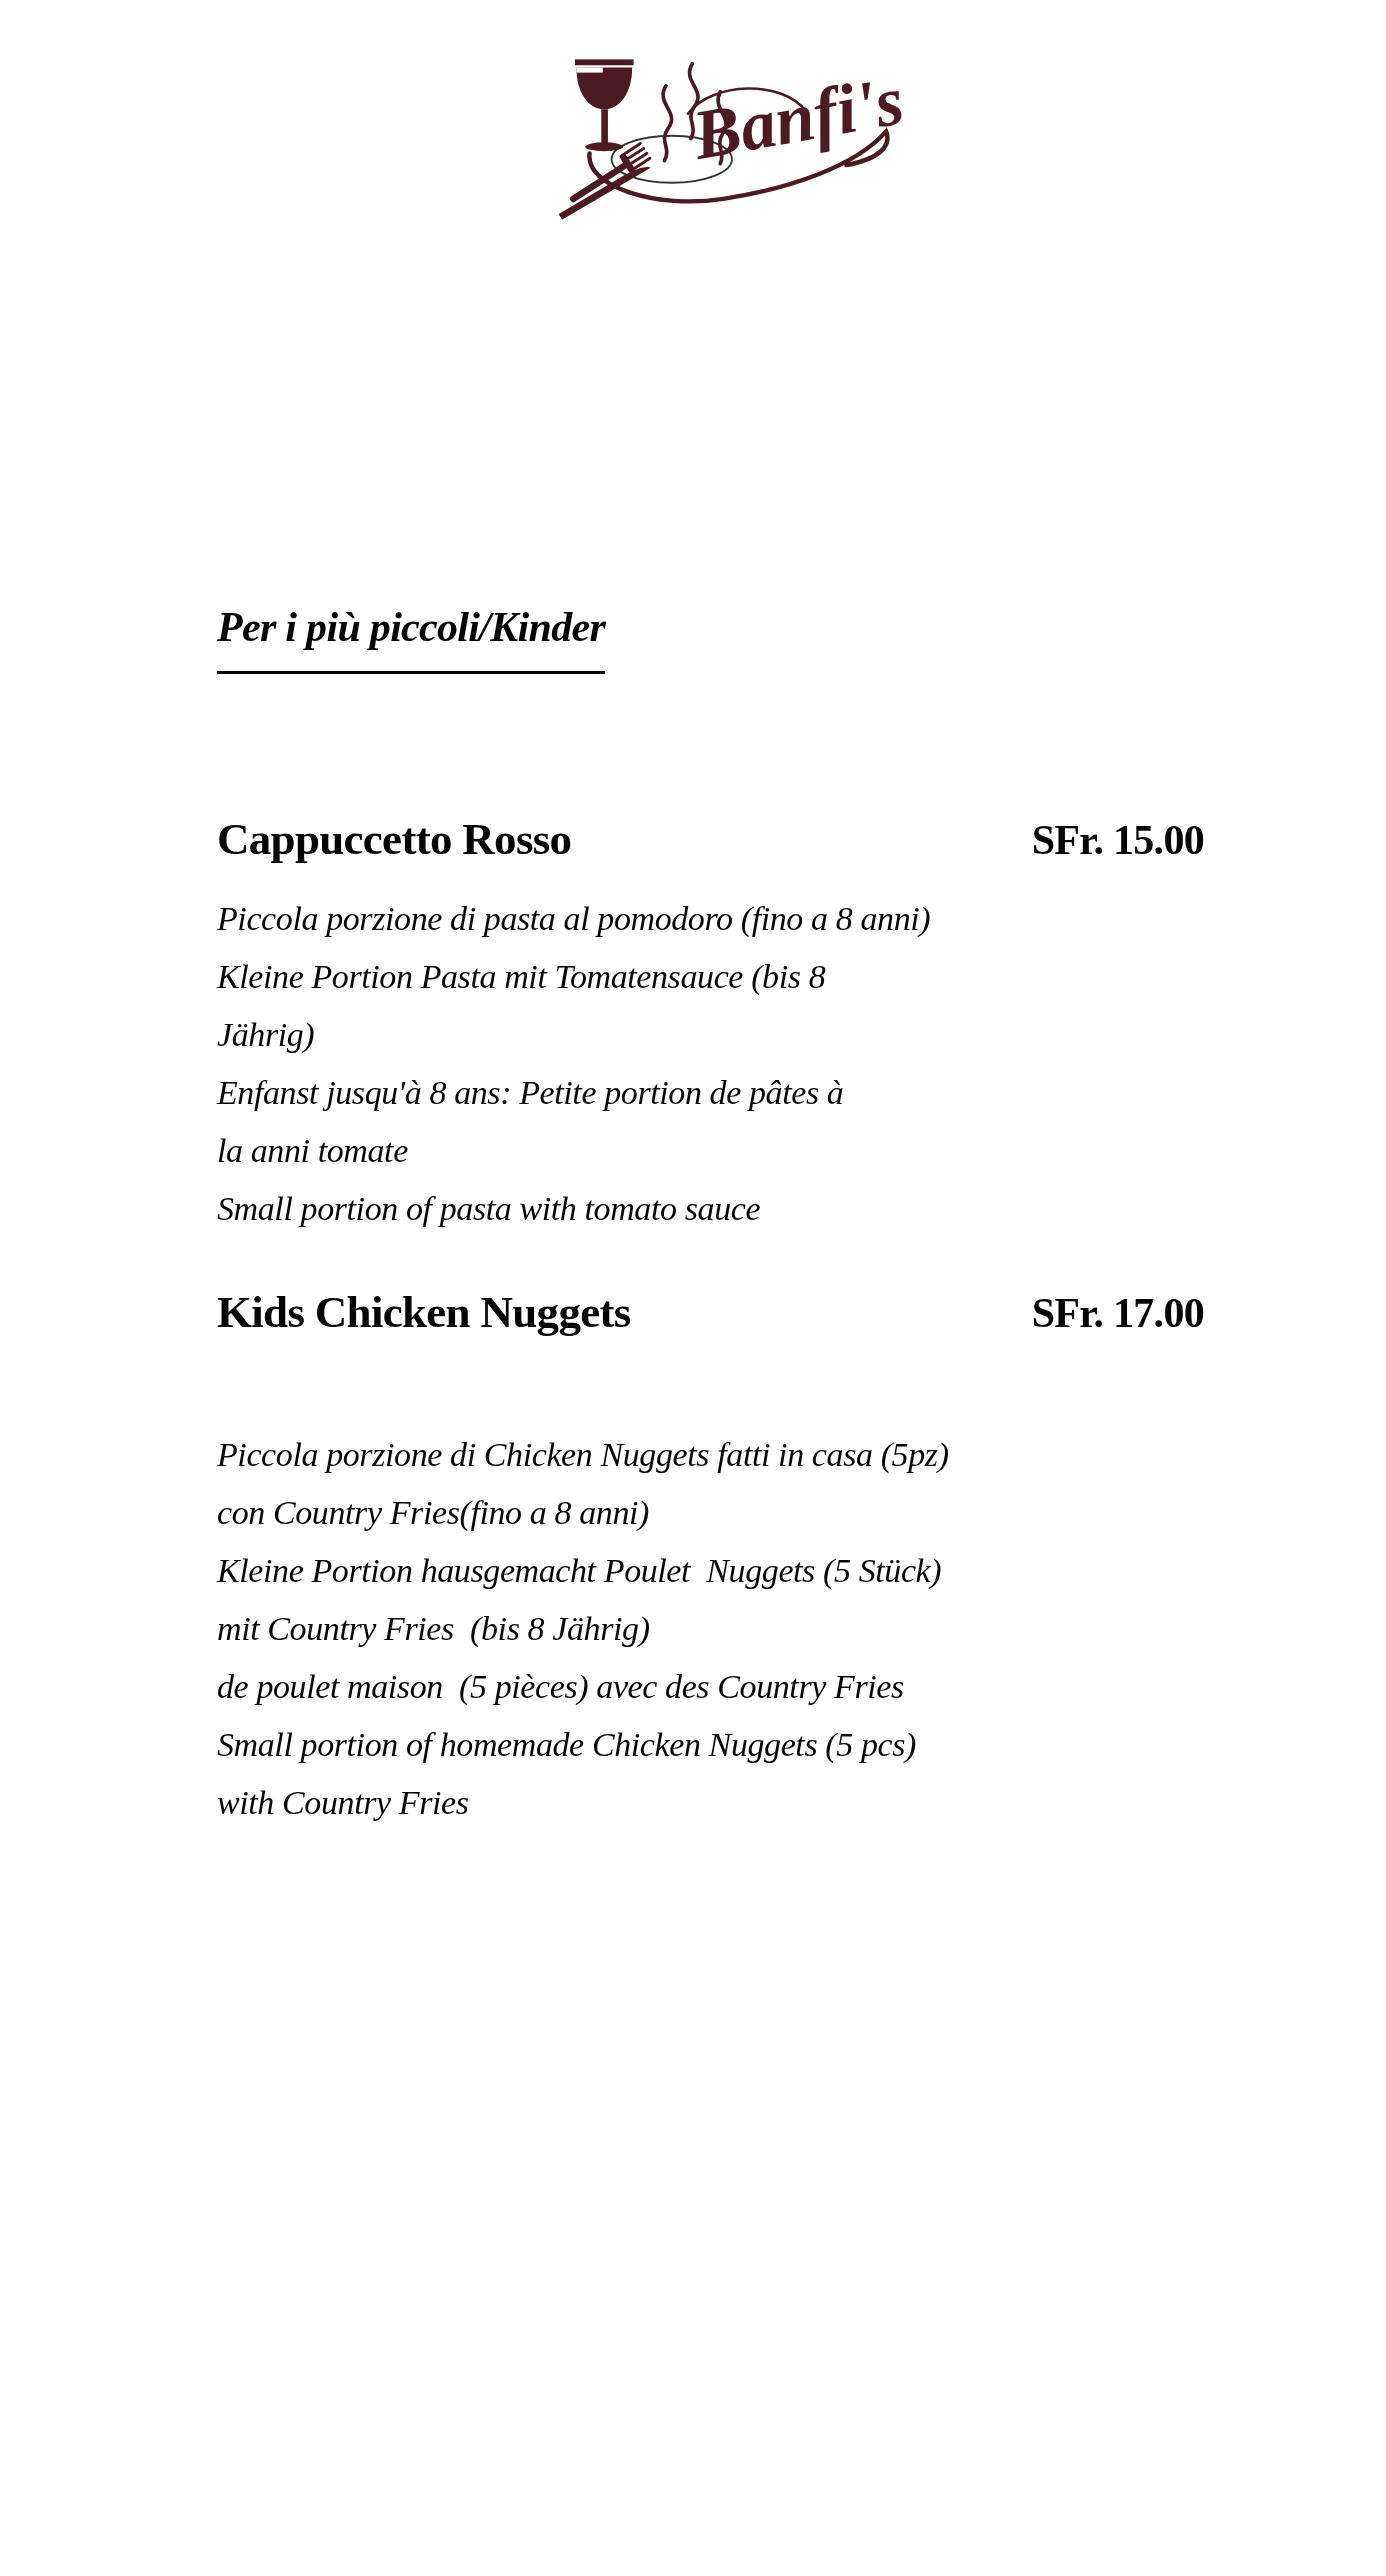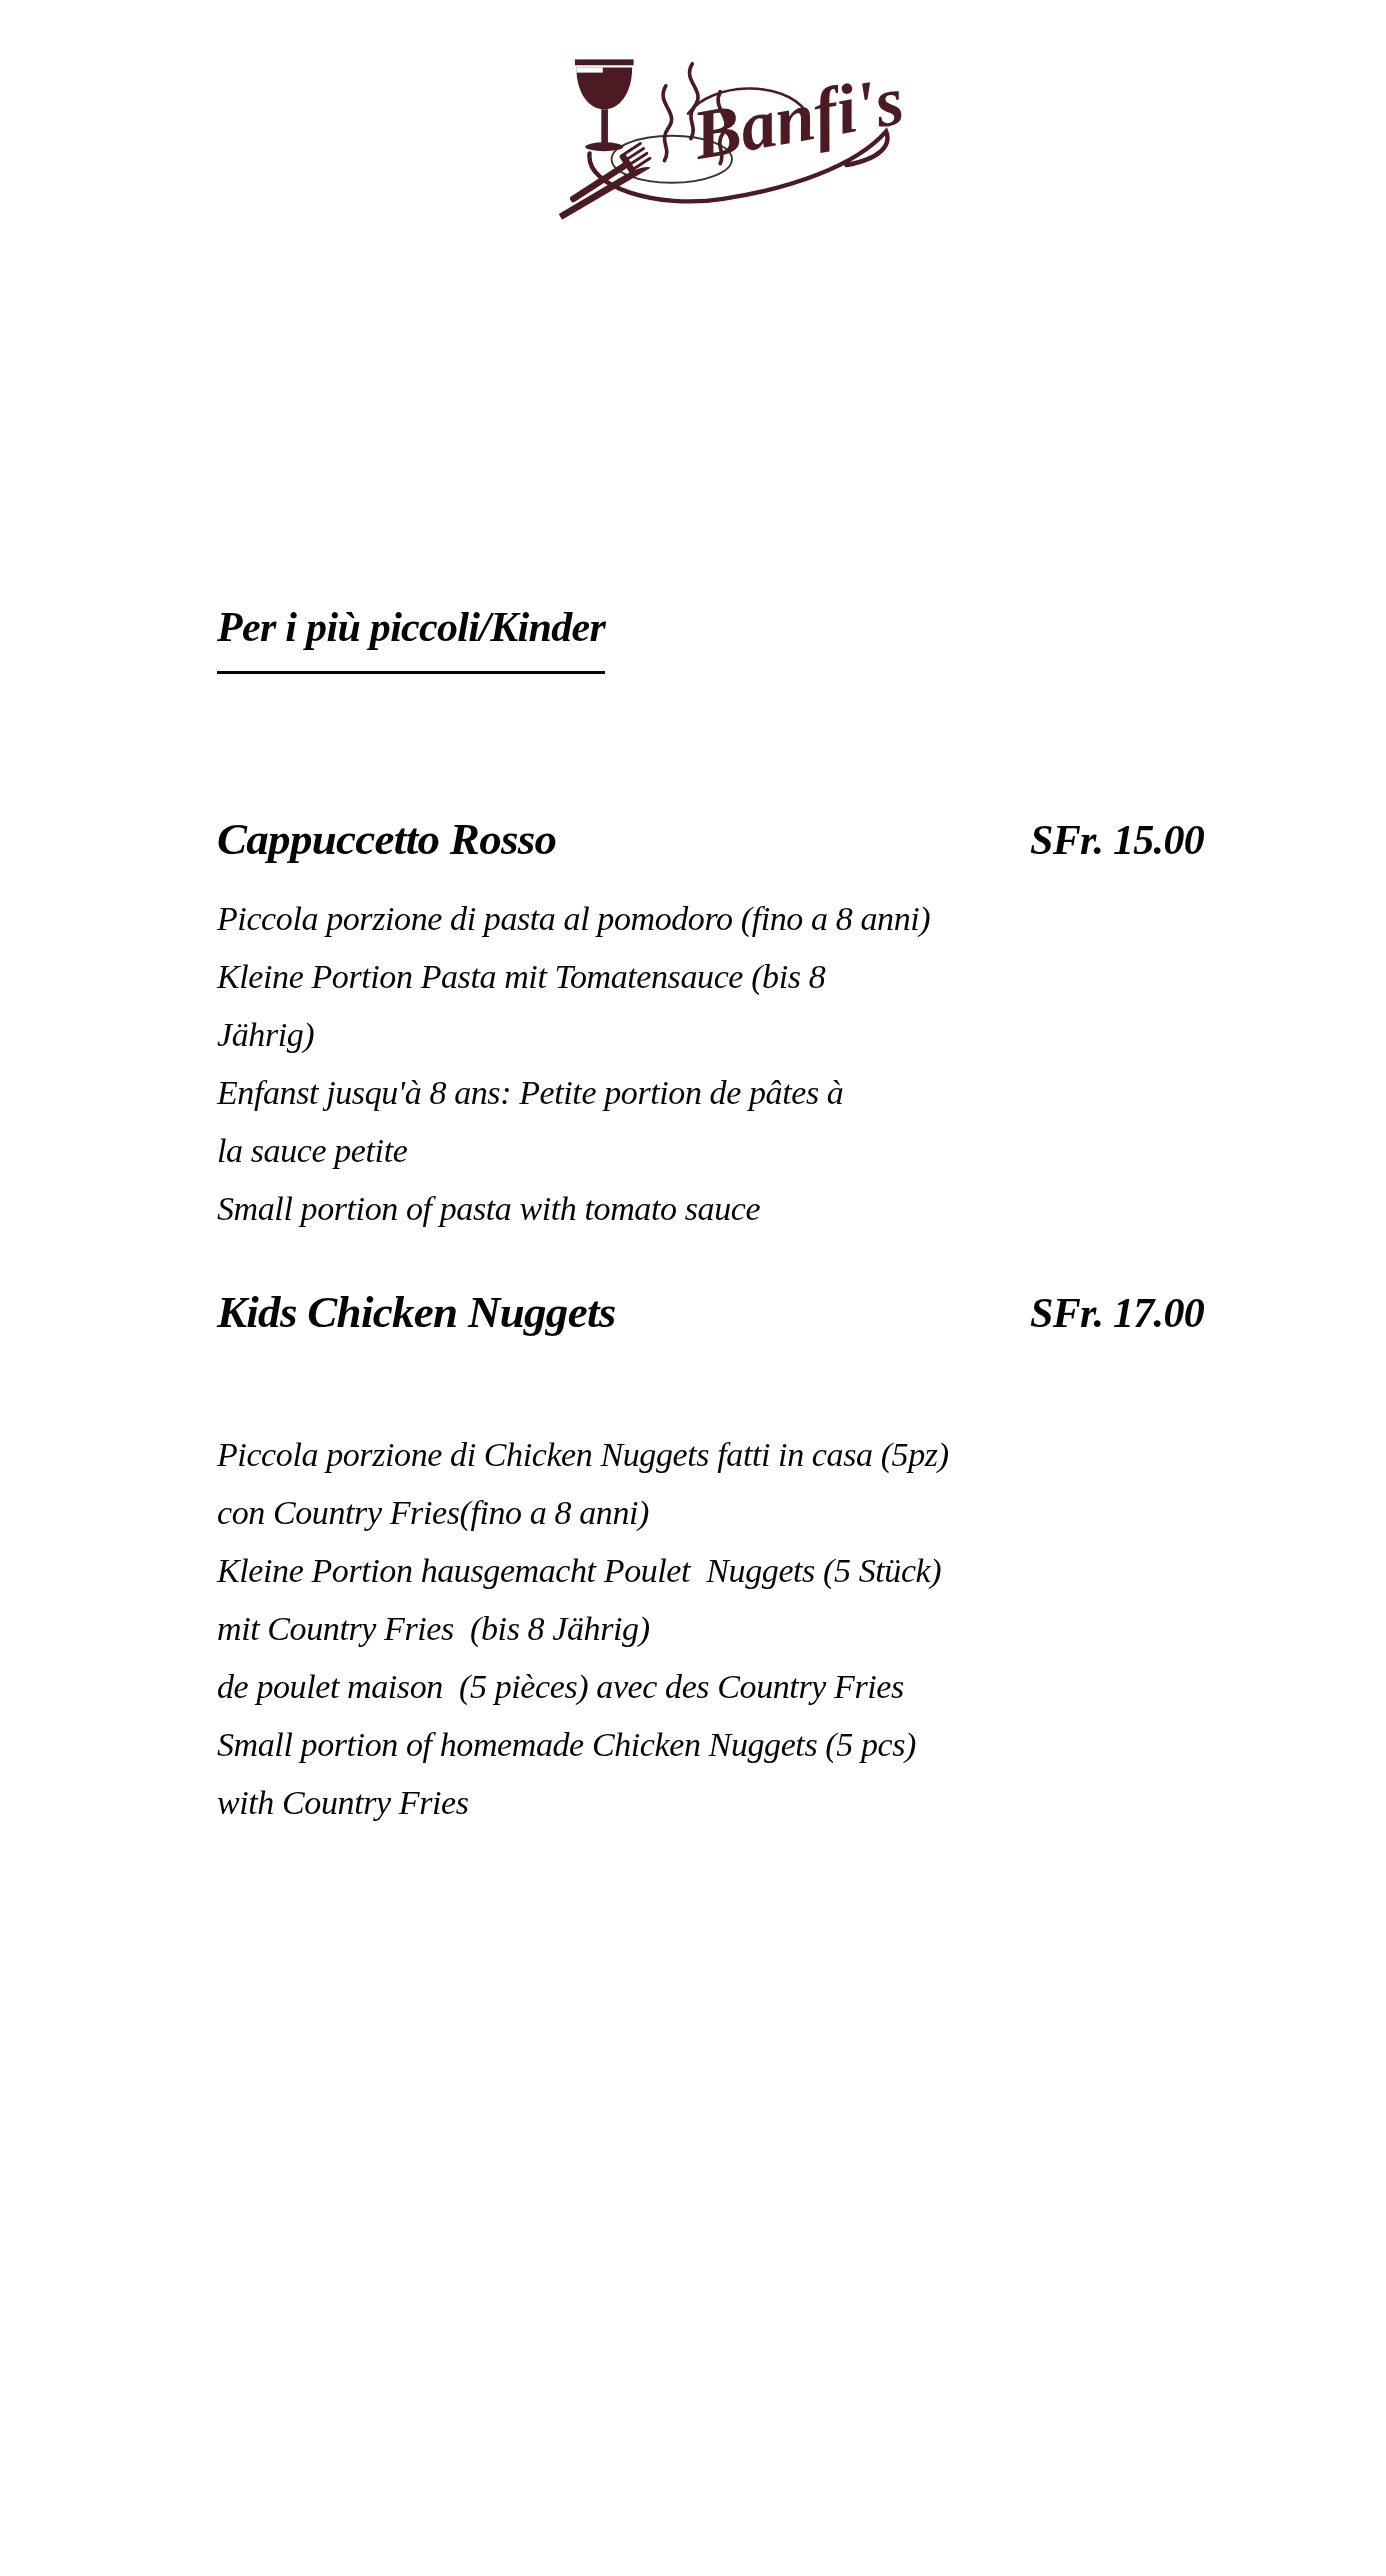--- a/index.html
+++ b/index.html
@@ -45,21 +45,20 @@
     border-bottom: 3.7px solid #050505;
   }
 
   .menu-item-header {
     position: absolute;
     left: 217px;
     width: 987px;
     display: flex;
     justify-content: space-between;
     align-items: baseline;
-    font-style: italic;
     letter-spacing: -0.7px;
   }
   .menu-item-header.item1 { top: 813px; }
   .menu-item-header.item2 { top: 1286px; }
   .item-name {
     font-size: 45px;
     font-weight: bold;
     color: #050505;
   }
   .item-price {
@@ -136,21 +135,21 @@
   <div class="menu-item-header item1">
     <span class="item-name">Cappuccetto Rosso</span>
     <span class="item-price">SFr. 15.00</span>
   </div>
 
   <div class="item-desc desc1">
     <div class="desc-line">Piccola porzione di pasta al pomodoro (fino a 8 anni)</div>
     <div class="desc-line">Kleine Portion Pasta mit Tomatensauce (bis 8</div>
     <div class="desc-line">Jährig)</div>
     <div class="desc-line">Enfanst jusqu'à 8 ans: Petite portion de pâtes à</div>
-    <div class="desc-line">la sauce petite</div>
+    <div class="desc-line">la anni tomate</div>
     <div class="desc-line">Small portion of pasta with tomato sauce</div>
   </div>
 
   <div class="menu-item-header item2">
     <span class="item-name">Kids Chicken Nuggets</span>
     <span class="item-price">SFr. 17.00</span>
   </div>
 
   <div class="item-desc desc2">
     <div class="desc-line">Piccola porzione di Chicken Nuggets fatti in casa (5pz)</div>

